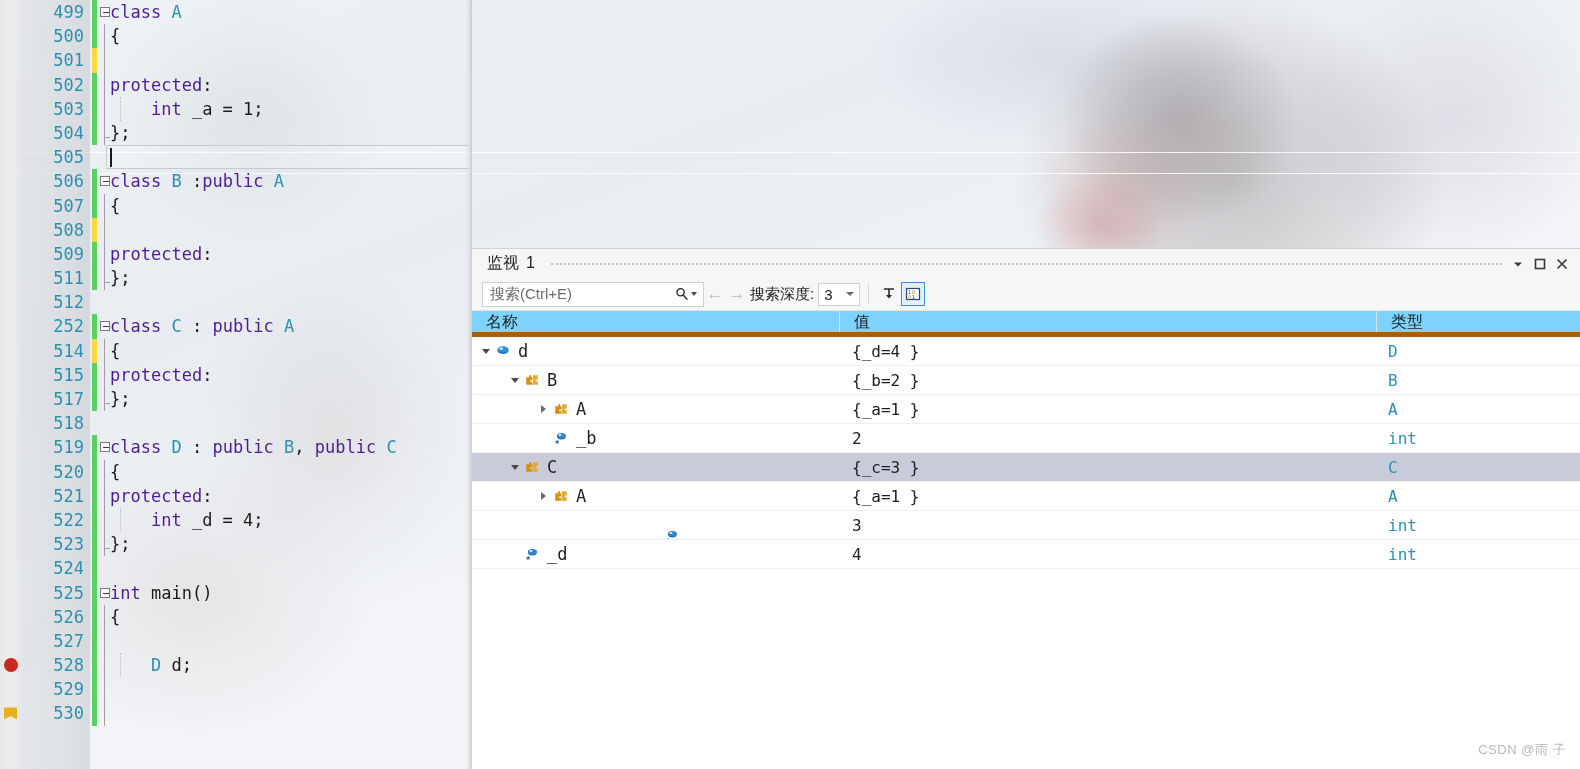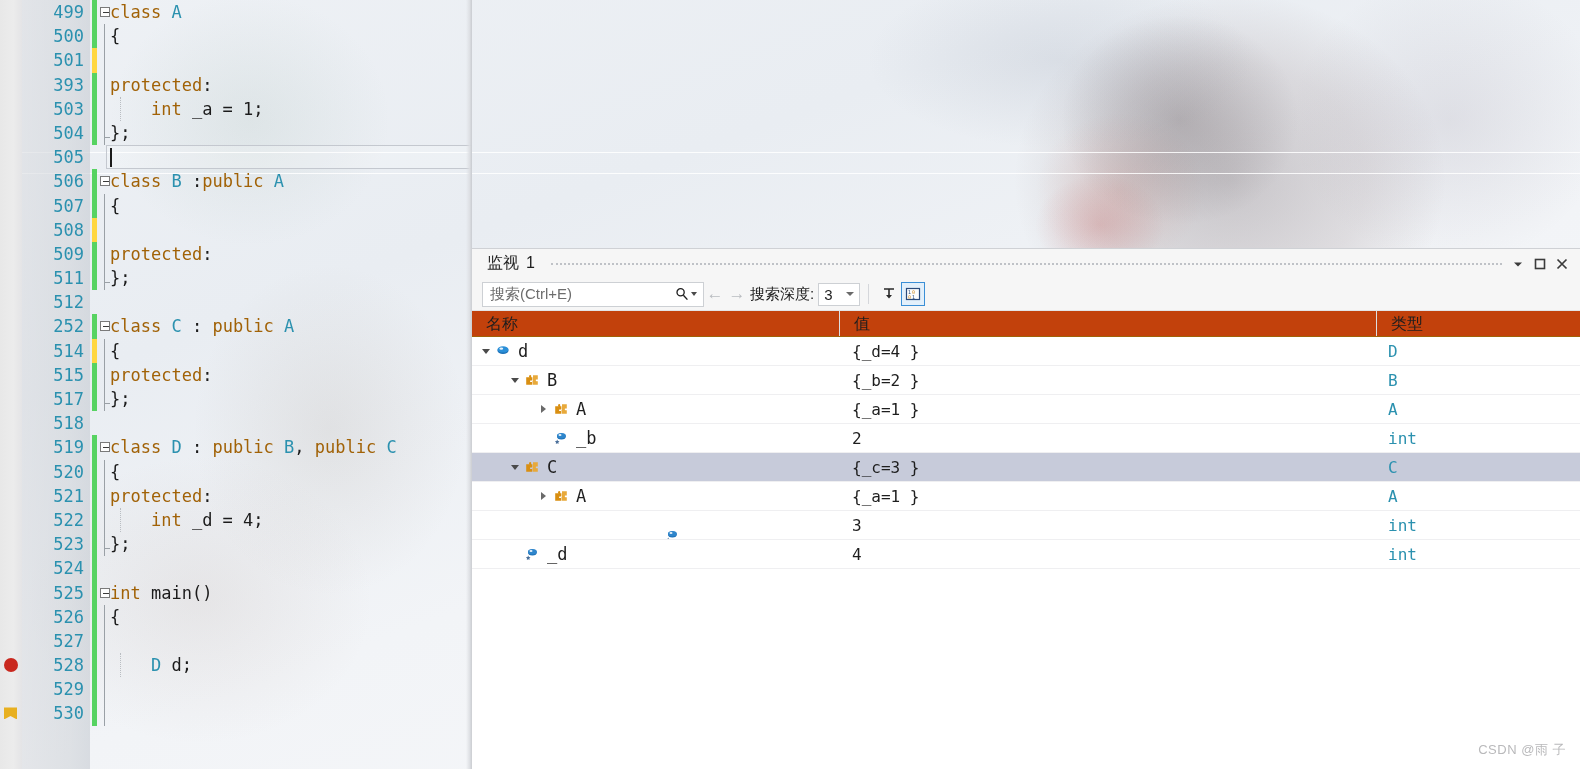--- a/index.html
+++ b/index.html
@@ -95,21 +95,21 @@
     content: ""; position: absolute; left: 0; top: 16px; width: 6px; height: 1px; background: #9aa0a6;
   }
   .indent-guide {
     position: absolute; width: 1px; top: 0; height: 24.2px;
     border-left: 1px dotted #b9bdc2;
   }
   .code-text {
     position: absolute; left: 110px; top: 0;
     color: #1b1b1b;
   }
-  .kw { color: #a16207; }
+  .kw { color: #4c1d95; }
   .type { color: #2b91af; }
   .num { color: #1b1b1b; }
   .punc { color: #1b1b1b; }
 
   .current-line {
     position: absolute; left: 106px; right: 0; height: 24px;
     border: 1px solid #c4c8cf;
     background: rgba(255,255,255,0.18);
     pointer-events: none;
   }
@@ -258,22 +258,22 @@
   .watch-grid {
     flex: 1;
     background: #ffffff;
     display: flex; flex-direction: column;
     overflow: hidden;
     border-top: 1px solid #e3e4e7;
   }
   .grid-header {
     display: flex;
     height: 26px;
-    background: #c2410c;
-    border-bottom: 1px solid #a16207;
+    background: #7dd3fc;
+    border-bottom: 5px solid #a16207;
     font-size: 16px;
     color: #1e1e1e;
   }
   .gh-cell {
     padding: 2px 0 0 14px;
     display: flex; align-items: center;
     cursor: pointer;
   }
   .gh-cell + .gh-cell { border-left: 1px solid #dcdee1; }
   .col-name  { width: 367px; }
@@ -370,21 +370,21 @@
     <div class="wallpaper-streak" style="top:173px;"></div>
   </div>
 
   <div class="editor">
     <div class="editor-left-strip"></div>
     <div class="editor-gutter-bg"></div>
     <div class="code-area" id="code-area">
         <div class="code-line"><div class="ln">499</div><div class="chg green"></div><div class="fold"></div><div class="code-text"><span class="kw">class</span><span class=""> </span><span class="type">A</span></div></div>
         <div class="code-line"><div class="ln">500</div><div class="chg green"></div><div class="fold-bar"></div><div class="code-text"><span class="punc">{</span></div></div>
         <div class="code-line"><div class="ln">501</div><div class="chg yellow"></div><div class="fold-bar"></div><div class="code-text"></div></div>
-        <div class="code-line"><div class="ln">393</div><div class="chg green"></div><div class="fold-bar"></div><div class="code-text"><span class="kw">protected</span><span class="punc">:</span></div></div>
+        <div class="code-line"><div class="ln">502</div><div class="chg green"></div><div class="fold-bar"></div><div class="code-text"><span class="kw">protected</span><span class="punc">:</span></div></div>
         <div class="code-line"><div class="ln">503</div><div class="chg green"></div><div class="fold-bar"></div><div class="indent-guide" style="left: 120px;"></div><div class="code-text"><span class="">    </span><span class="kw">int</span><span class="punc"> _a = </span><span class="num">1</span><span class="punc">;</span></div></div>
         <div class="code-line"><div class="ln">504</div><div class="chg green"></div><div class="fold-bar end"></div><div class="code-text"><span class="punc">};</span></div></div>
         <div class="code-line"><div class="ln">505</div><div class="chg none"></div><div class="code-text"></div><div class="current-line"></div><div class="caret"></div></div>
         <div class="code-line"><div class="ln">506</div><div class="chg green"></div><div class="fold"></div><div class="code-text"><span class="kw">class</span><span class=""> </span><span class="type">B</span><span class="punc"> :</span><span class="kw">public</span><span class=""> </span><span class="type">A</span></div></div>
         <div class="code-line"><div class="ln">507</div><div class="chg green"></div><div class="fold-bar"></div><div class="code-text"><span class="punc">{</span></div></div>
         <div class="code-line"><div class="ln">508</div><div class="chg yellow"></div><div class="fold-bar"></div><div class="code-text"></div></div>
         <div class="code-line"><div class="ln">509</div><div class="chg green"></div><div class="fold-bar"></div><div class="code-text"><span class="kw">protected</span><span class="punc">:</span></div></div>
         <div class="code-line"><div class="ln">511</div><div class="chg green"></div><div class="fold-bar end"></div><div class="code-text"><span class="punc">};</span></div></div>
         <div class="code-line"><div class="ln">512</div><div class="chg none"></div><div class="code-text"></div></div>
         <div class="code-line"><div class="ln">252</div><div class="chg green"></div><div class="fold"></div><div class="code-text"><span class="kw">class</span><span class=""> </span><span class="type">C</span><span class="punc"> : </span><span class="kw">public</span><span class=""> </span><span class="type">A</span></div></div>

